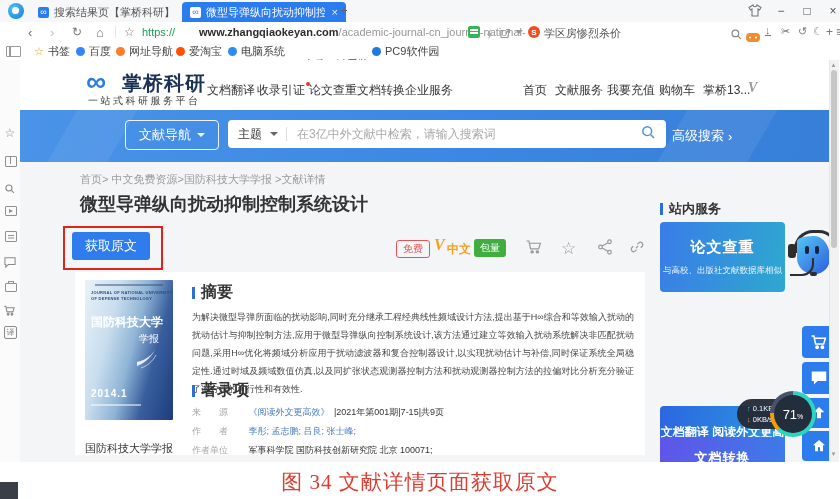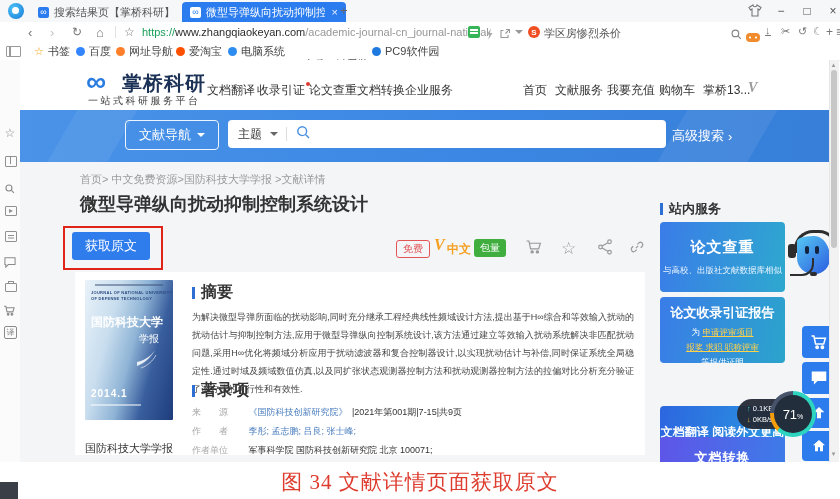--- a/index.html
+++ b/index.html
@@ -16,21 +16,21 @@
   .tab.active{background:#2b7cee;color:#fff;border-radius:4px 4px 0 0;}
   .favicon{width:11px;height:11px;border-radius:2px;background:#2b7cee;color:#fff;font-size:9px;
            display:flex;align-items:center;justify-content:center;flex:0 0 auto;}
   .tab.active .favicon{background:#fff;color:#2b7cee;}
   .tab-close{font-size:11px;color:#e8f0ff;margin-left:2px;}
   .winbtn{font-size:12px;color:#555;width:18px;text-align:center;top:4px;}
   
   .toolbar{left:0;top:22px;width:840px;height:20px;background:#fff;border-bottom:1px solid #ececec;}
   .navico{font-size:13px;color:#777;top:3px;}
   .urltext{font-size:11px;top:4px;white-space:nowrap;}
-  .scheme{color:#18a058;} .host{color:#2b2b2b;font-weight:normal;} .path{color:#979797;}
+  .scheme{color:#18a058;} .host{color:#2b2b2b;font-weight:bold;margin-left:24px;} .path{color:#979797;}
   .tri-down{width:0;height:0;border-left:4px solid transparent;border-right:4px solid transparent;border-top:4px solid #999;}
   .readico{width:12px;height:12px;background:#35b558;border-radius:2px;top:4px;}
   .readico::after{content:"";position:absolute;left:2px;top:3px;width:8px;height:1.5px;background:#fff;box-shadow:0 3px 0 #fff;}
   .hotico{width:12px;height:12px;border-radius:50%;background:#f04f23;color:#fff;font-size:8px;font-weight:bold;
           display:flex;align-items:center;justify-content:center;top:4px;}
   .hottext{font-size:11px;color:#555;top:4px;}
   
   .bookmarks{left:0;top:42px;width:840px;height:18px;background:#fff;border-bottom:1px solid #ededed;}
   .panelico{left:6px;top:4px;width:13px;height:9px;border:1px solid #9a9a9a;border-radius:1px;}
   .panelico::after{content:"";position:absolute;left:2px;top:0;width:1.5px;height:9px;background:#9a9a9a;}
@@ -283,20 +283,21 @@
     <div class="stripe" style="left:40px;top:-10px;width:60px;height:80px;"></div>
     <div class="stripe" style="left:650px;top:-10px;width:90px;height:80px;"></div>
     <div class="abs flex navbtn">
       <span>文献导航</span>
       <span class="tri-down tri-w"></span>
     </div>
     <div class="abs flex searchbox">
       <span class="scope">主题</span>
       <span class="tri-down" style="border-top-color:#666;"></span>
       <span class="sdiv"></span>
+      <input class="sinput" placeholder="在3亿中外文献中检索，请输入搜索词" style="">
       <span>
         <svg width="16" height="16" viewBox="0 0 20 20" fill="none" stroke="#4a90e2" stroke-width="1.8">
             <circle cx="9" cy="9" r="5.5"></circle>
             <path d="M13.5 13.5l4 4"></path>
           </svg>
       </span>
     </div>
     <div class="abs flex advlink" style="left:652px;top:17px;">
       <span>高级搜索</span>
       <span>›</span>
@@ -361,21 +362,21 @@
       <span class="sechead">摘要</span>
     </div>
     <div class="abs abstext" style="left:117px;top:36px;width:442px;">为解决微型导弹所面临的扰动影响,同时充分继承工程经典线性频域设计方法,提出基于H∞综合和等效输入扰动的扰动估计与抑制控制方法,应用于微型导弹纵向控制系统设计,该方法通过建立等效输入扰动系统解决非匹配扰动问题,采用H∞优化将频域分析应用于扰动滤波器和复合控制器设计,以实现扰动估计与补偿,同时保证系统全局稳定性.通过时域及频域数值仿真,以及同扩张状态观测器控制方法和扰动观测器控制方法的拉偏对比分析充分验证了该方法的可行性和有效性.</div>
 
     <div class="abs flex" style="left:117px;top:108px;gap:6px;">
       <span class="secbar"></span>
       <span class="sechead">著录项</span>
     </div>
     <div class="abs" style="left:117px;top:129px;">
       <span class="blabel">来　　源</span>
-      <span class="blink">《国防科技创新研究院》</span>
+      <span class="blink">《阅读外文更高效》</span>
       <span class="bval">|2021年第001期|7-15|共9页</span>
     </div>
     <div class="abs" style="left:117px;top:148px;">
       <span class="blabel">作　　者</span>
       <span class="blink">李彤; 孟志鹏; 吕良; 张士峰;</span>
       <span class="bval"></span>
     </div>
     <div class="abs" style="left:117px;top:167px;">
       <span class="blabel">作者单位</span>
       <span class="blink"></span>
@@ -386,26 +387,20 @@
   <div class="abs flex" style="left:660px;top:200px;gap:6px;">
     <span class="secbar"></span>
     <span class="sechead" style="font-size:13px;">站内服务</span>
   </div>
 
   <div class="abs svccard g1" style="top:222px;height:70px;">
     <div class="svctitle" style="font-size:15px;margin-top:16px;letter-spacing:1px;">论文查重</div>
     <div style="font-size:8.5px;text-align:center;margin-top:8px;color:#eaf4ff;">与高校、出版社文献数据库相似</div>
   </div>
 
-  <div class="abs svccard g2" style="top:297px;height:66px;">
-    <div class="svctitle" style="font-size:13px;margin-top:7px;">论文收录引证报告</div>
-    <div style="font-size:8.5px;text-align:center;margin-top:5px;"><span>为 </span><span class="yellow">申请评审项目</span></div>
-    <div class="yellow" style="font-size:8.5px;text-align:center;margin-top:3px;">报奖 求职 职称评审</div>
-    <div style="font-size:8.5px;text-align:center;margin-top:3px;">等提供证明</div>
-  </div>
 
   <div class="abs svccard g3" style="top:368px;height:64px;">
     <div class="svctitle" style="font-size:12px;margin-top:18px;">文档翻译 阅读外文更高效</div>
     <div style="font-size:8.5px;text-align:center;margin-top:8px;color:#ffd24a;">支持 PDF，Word，PPT 多种文档</div>
   </div>
 
   <div class="abs svccard g4" style="top:437px;height:58px;">
     <div class="svctitle" style="font-size:13px;margin-top:12px;letter-spacing:1px;">文档转换</div>
   </div>
 

